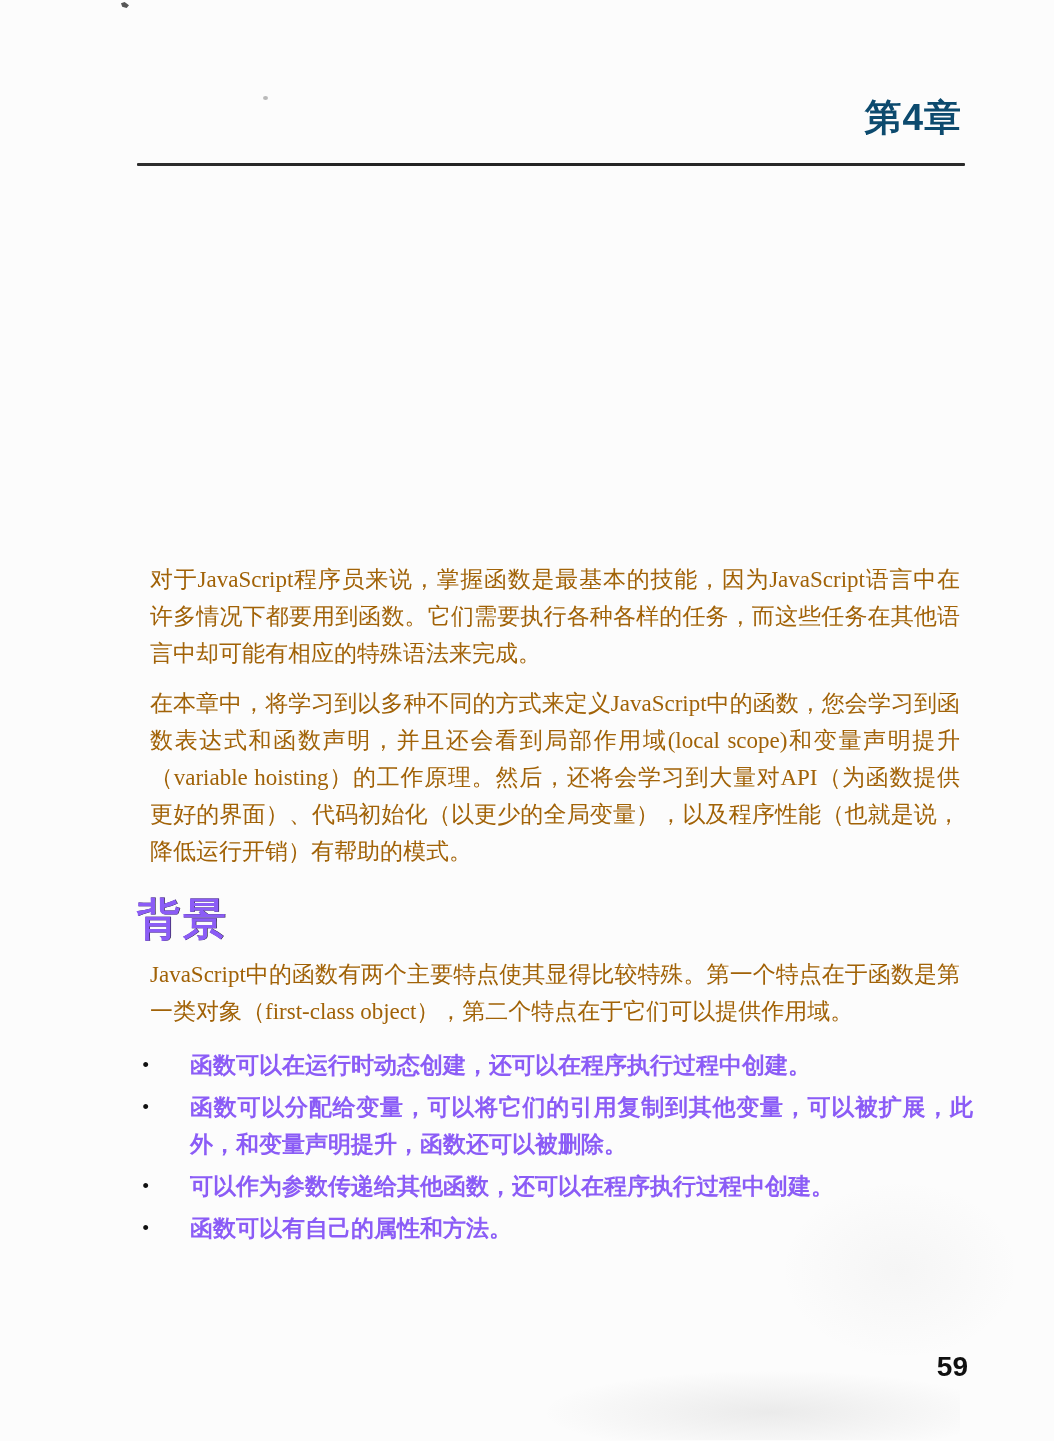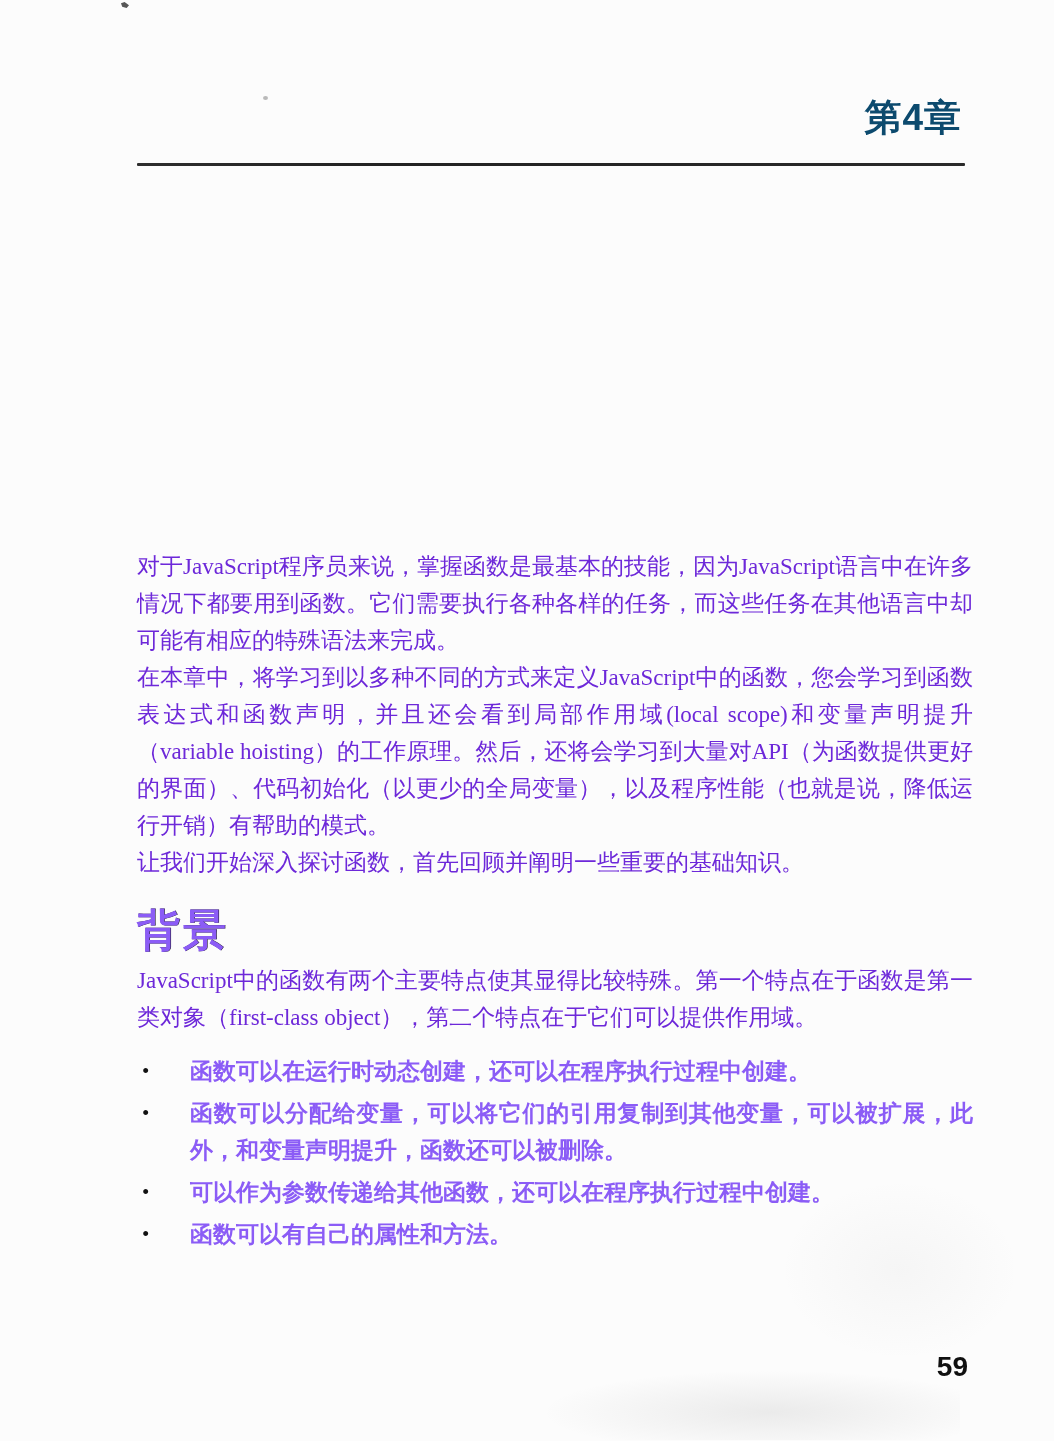--- a/index.html
+++ b/index.html
@@ -93,26 +93,26 @@
   }
 
   
   .page-body {
     position: absolute;
     left: 137px;
     top: 548px;
     width: 836px;
   }
   .page-body p {
-    margin: 0;
+    margin: 13px;
     font-size: 23px;
     line-height: 37px;
     text-align: justify;
     text-justify: inter-ideograph;
-    color: #6d28d9;
+    color: #a16207;
   }
   .para-2 { margin-top: 13px; }
   .para-3 { margin-top: 9px; }
   .section-heading {
     margin: 25px 0 8px 0;
     font-family: "Liberation Sans", sans-serif;
     font-weight: 900;
     font-size: 43px;
     line-height: 48px;
     color: #8b5cf6;
@@ -174,21 +174,20 @@
 
   <div class="chapter-rule"></div>
 
 
   <div class="page-body">
 
     <p class="para-1">对于JavaScript程序员来说，掌握函数是最基本的技能，因为JavaScript语言中在许多情况下都要用到函数。它们需要执行各种各样的任务，而这些任务在其他语言中却可能有相应的特殊语法来完成。</p>
 
     <p class="para-2">在本章中，将学习到以多种不同的方式来定义JavaScript中的函数，您会学习到函数表达式和函数声明，并且还会看到局部作用域(local scope)和变量声明提升（variable hoisting）的工作原理。然后，还将会学习到大量对API（为函数提供更好的界面）、代码初始化（以更少的全局变量），以及程序性能（也就是说，降低运行开销）有帮助的模式。</p>
 
-    <p class="para-3">让我们开始深入探讨函数，首先回顾并阐明一些重要的基础知识。</p>
 
     <h2 class="section-heading">背景</h2>
 
     <p class="para-4">JavaScript中的函数有两个主要特点使其显得比较特殊。第一个特点在于函数是第一类对象（first-class object），第二个特点在于它们可以提供作用域。</p>
 
 
     <ul class="bullet-list">
       <li>
         <span class="bullet-marker">•</span>
         <span class="bullet-text">函数可以在运行时动态创建，还可以在程序执行过程中创建。</span>

